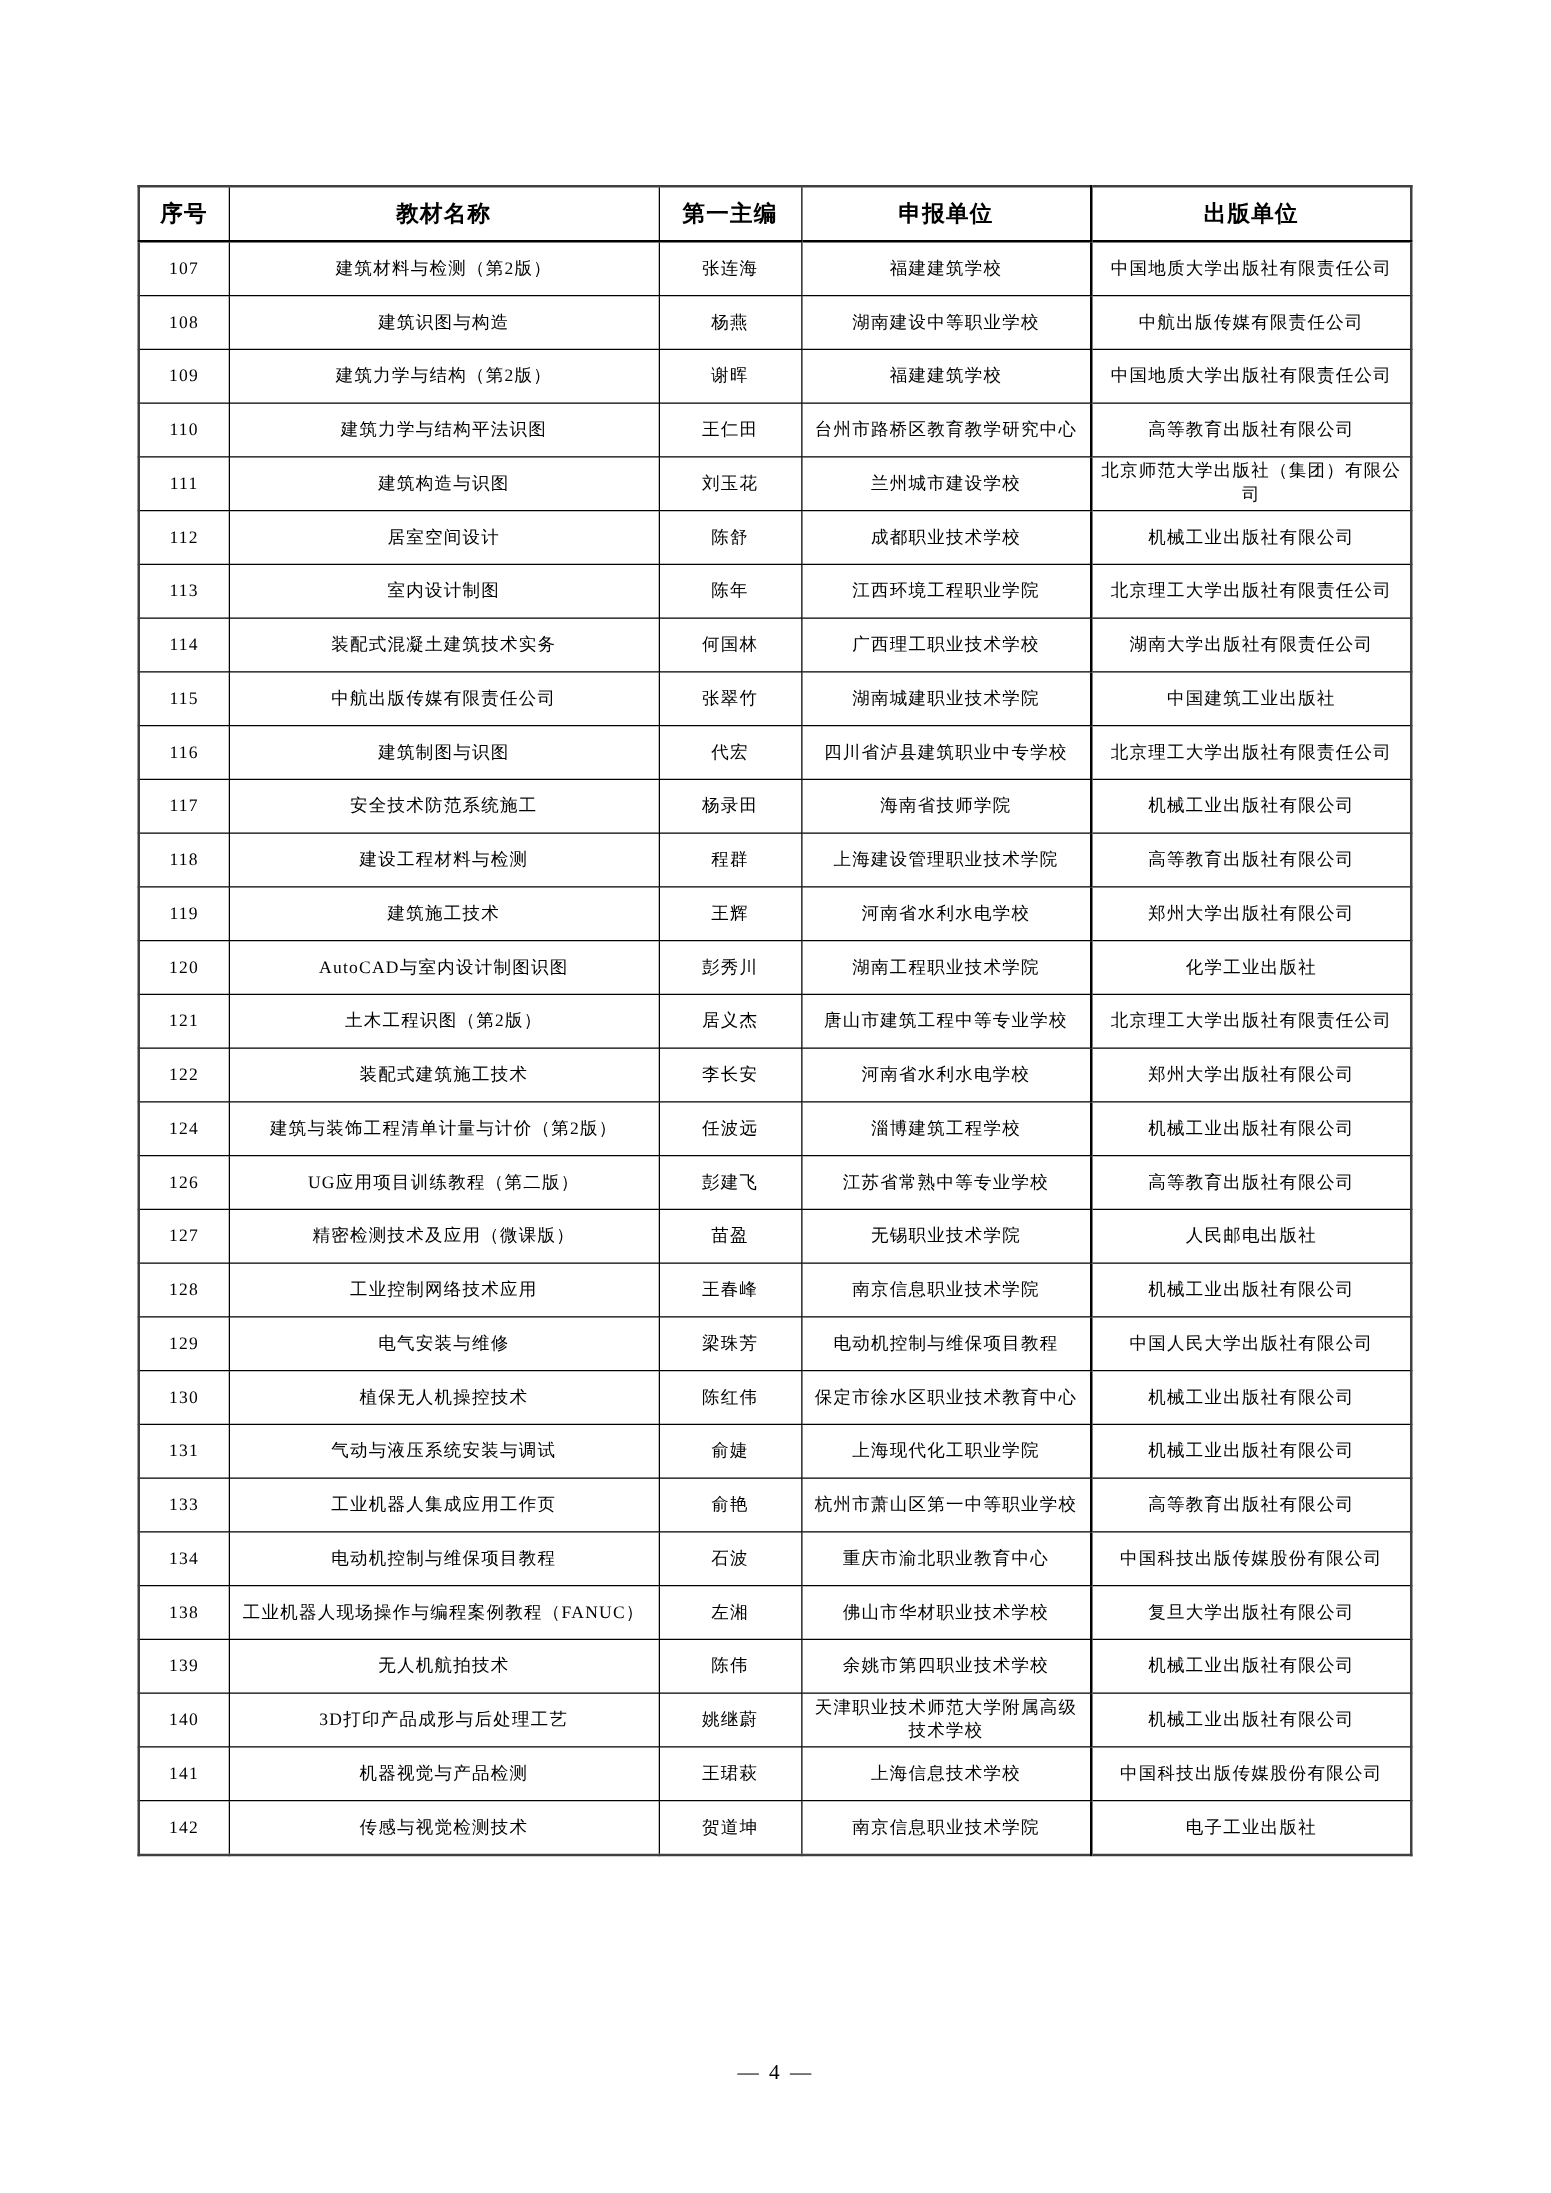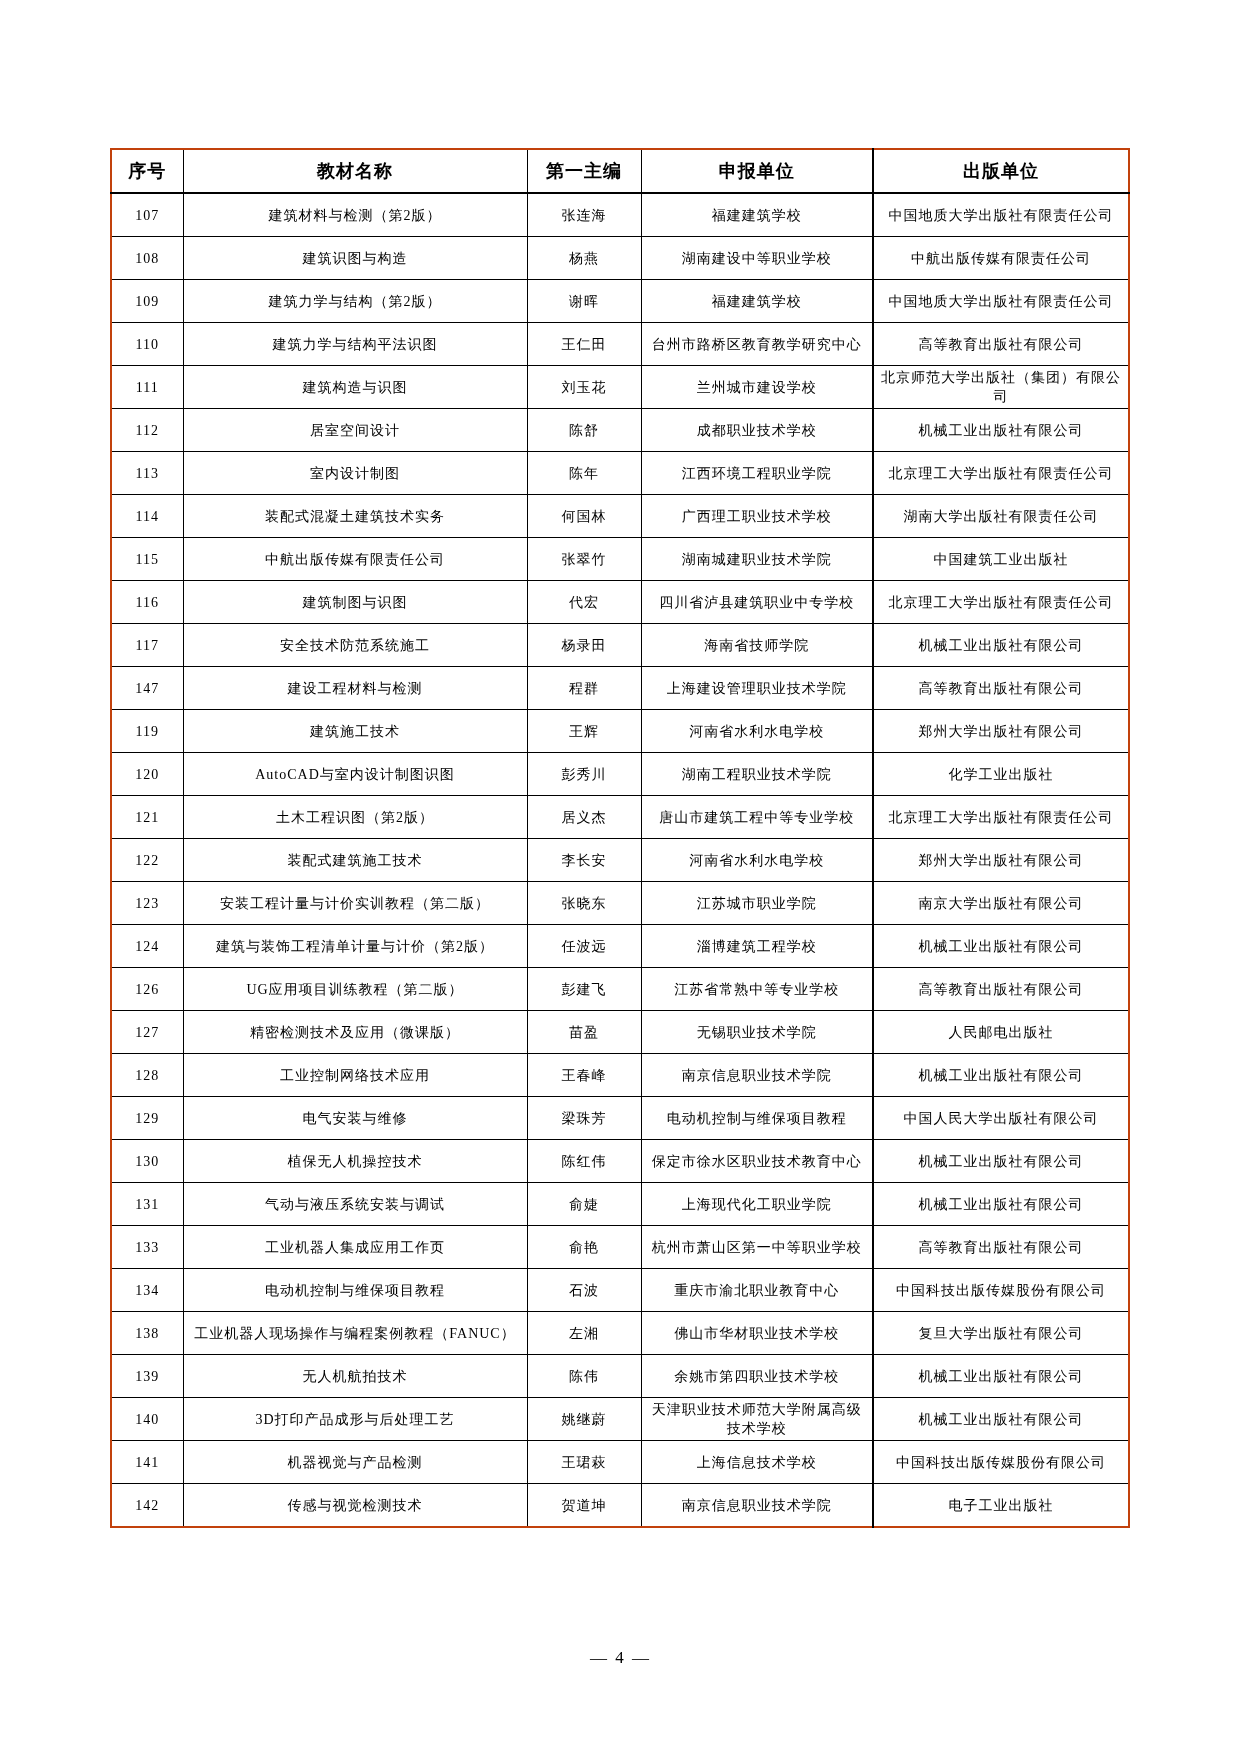--- a/index.html
+++ b/index.html
@@ -19,21 +19,21 @@
   .table-wrap {
     position: absolute;
     left: 110px;
     top: 148px;
     width: 1018px;
   }
   table.booklist {
     width: 100%;
     border-collapse: collapse;
     table-layout: fixed;
-    border: 2px solid #c2410c;
+    border: 2px solid #404040;
   }
   col.w-no        { width: 72px; }
   col.w-title     { width: 344px; }
   col.w-editor    { width: 114px; }
   col.w-org       { width: 232px; }
   col.w-publisher { width: 256px; }
 
   table.booklist th {
     font-family: "Liberation Sans", "DejaVu Sans", sans-serif;
     font-weight: bold;
@@ -168,21 +168,21 @@
             <td>北京理工大学出版社有限责任公司</td>
           </tr>
           <tr>
             <td>117</td>
             <td>安全技术防范系统施工</td>
             <td>杨录田</td>
             <td>海南省技师学院</td>
             <td>机械工业出版社有限公司</td>
           </tr>
           <tr>
-            <td>147</td>
+            <td>118</td>
             <td>建设工程材料与检测</td>
             <td>程群</td>
             <td>上海建设管理职业技术学院</td>
             <td>高等教育出版社有限公司</td>
           </tr>
           <tr>
             <td>119</td>
             <td>建筑施工技术</td>
             <td>王辉</td>
             <td>河南省水利水电学校</td>
@@ -203,27 +203,20 @@
             <td>北京理工大学出版社有限责任公司</td>
           </tr>
           <tr>
             <td>122</td>
             <td>装配式建筑施工技术</td>
             <td>李长安</td>
             <td>河南省水利水电学校</td>
             <td>郑州大学出版社有限公司</td>
           </tr>
           <tr>
-            <td>123</td>
-            <td>安装工程计量与计价实训教程（第二版）</td>
-            <td>张晓东</td>
-            <td>江苏城市职业学院</td>
-            <td>南京大学出版社有限公司</td>
-          </tr>
-          <tr>
             <td>124</td>
             <td>建筑与装饰工程清单计量与计价（第2版）</td>
             <td>任波远</td>
             <td>淄博建筑工程学校</td>
             <td>机械工业出版社有限公司</td>
           </tr>
           <tr>
             <td>126</td>
             <td>UG应用项目训练教程（第二版）</td>
             <td>彭建飞</td>

